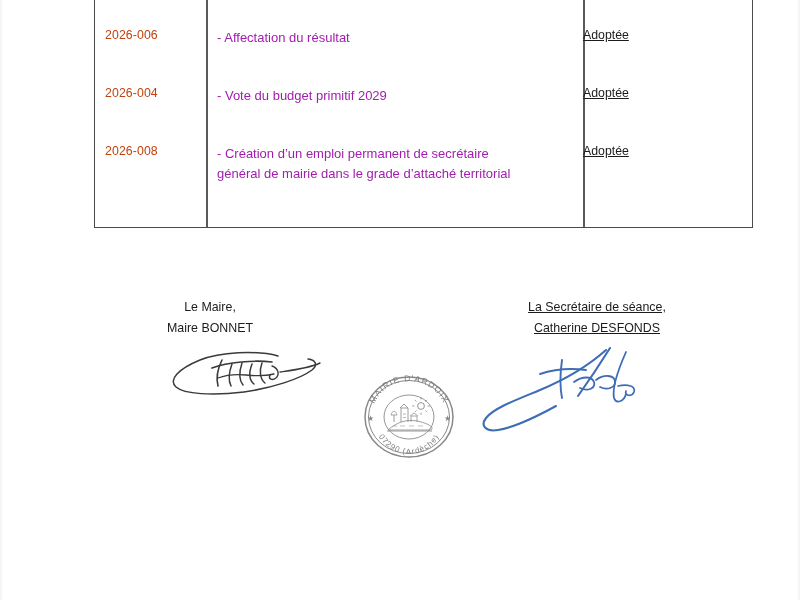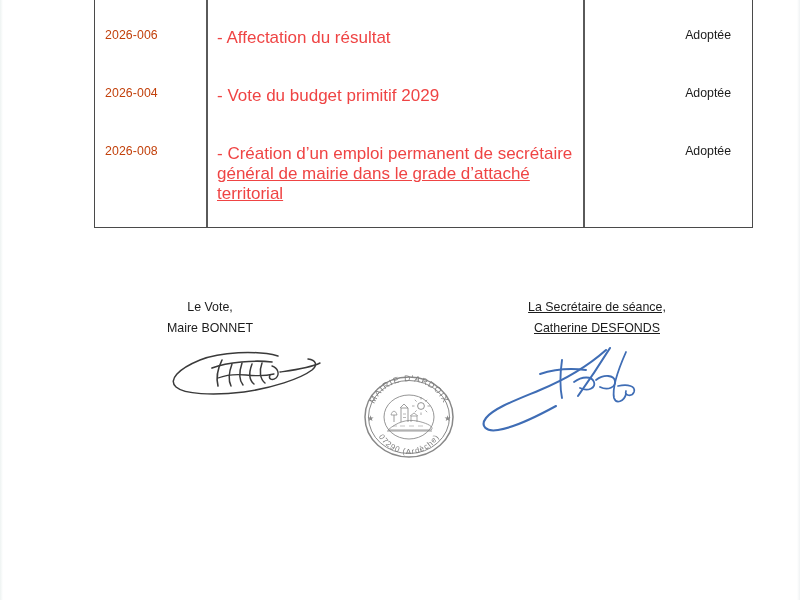--- a/index.html
+++ b/index.html
@@ -69,33 +69,34 @@
     width: 100px;
     font-size: 12.3px;
     letter-spacing: 0.1px;
     color: #c2410c;
   }
   .cell-obj {
     position: absolute;
     left: 122px;
     top: 0;
     width: 360px;
-    font-size: 17px;
+    font-size: 13px;
     line-height: 20px;
-    color: #ef4444;
-  }
-  .cell-obj .line2 { display: block; text-decoration: underline; }
+    color: #a21caf;
+  }
+  .cell-obj .line2 { display: block; }
   .cell-status {
     position: absolute;
     left: 488px;
     top: 0;
     width: 148px;
-    text-align: right;
+    text-align: left;
     font-size: 12.3px;
     color: #1c1c1c;
+    text-decoration: underline;
   }
 
   
   .sig-block {
     position: absolute;
     text-align: center;
     font-size: 12.4px;
     line-height: 21px;
     color: #1c1c1c;
   }
@@ -153,21 +154,21 @@
     <div class="cell-obj">
       <span>- Création d’un emploi permanent de secrétaire</span>
       <span class="line2">général de mairie dans le grade d’attaché territorial</span>
     </div>
     <div class="cell-status">Adoptée</div>
   </div>
 
 </div>
 
 <div class="sig-block sig-mayor">
-  <span class="sig-role">Le Vote,</span>
+  <span class="sig-role">Le Maire,</span>
   <span class="sig-name">Maire BONNET</span>
 </div>
 
 <svg class="sig-ink sig-ink-mayor" viewBox="0 0 175 54">
   <g fill="none" stroke="#3a3a3a" stroke-linecap="round" stroke-linejoin="round">
 
     <path d="M118 8 C 96 2, 60 4, 40 12 C 18 21, 8 32, 16 39 C 24 46, 52 48, 84 44
              C 112 40, 140 31, 152 22 C 158 17, 156 12, 148 11" stroke-width="1.5"></path>
 
     <path d="M52 20 C 68 14, 94 12, 112 14" stroke-width="1.7"></path>

